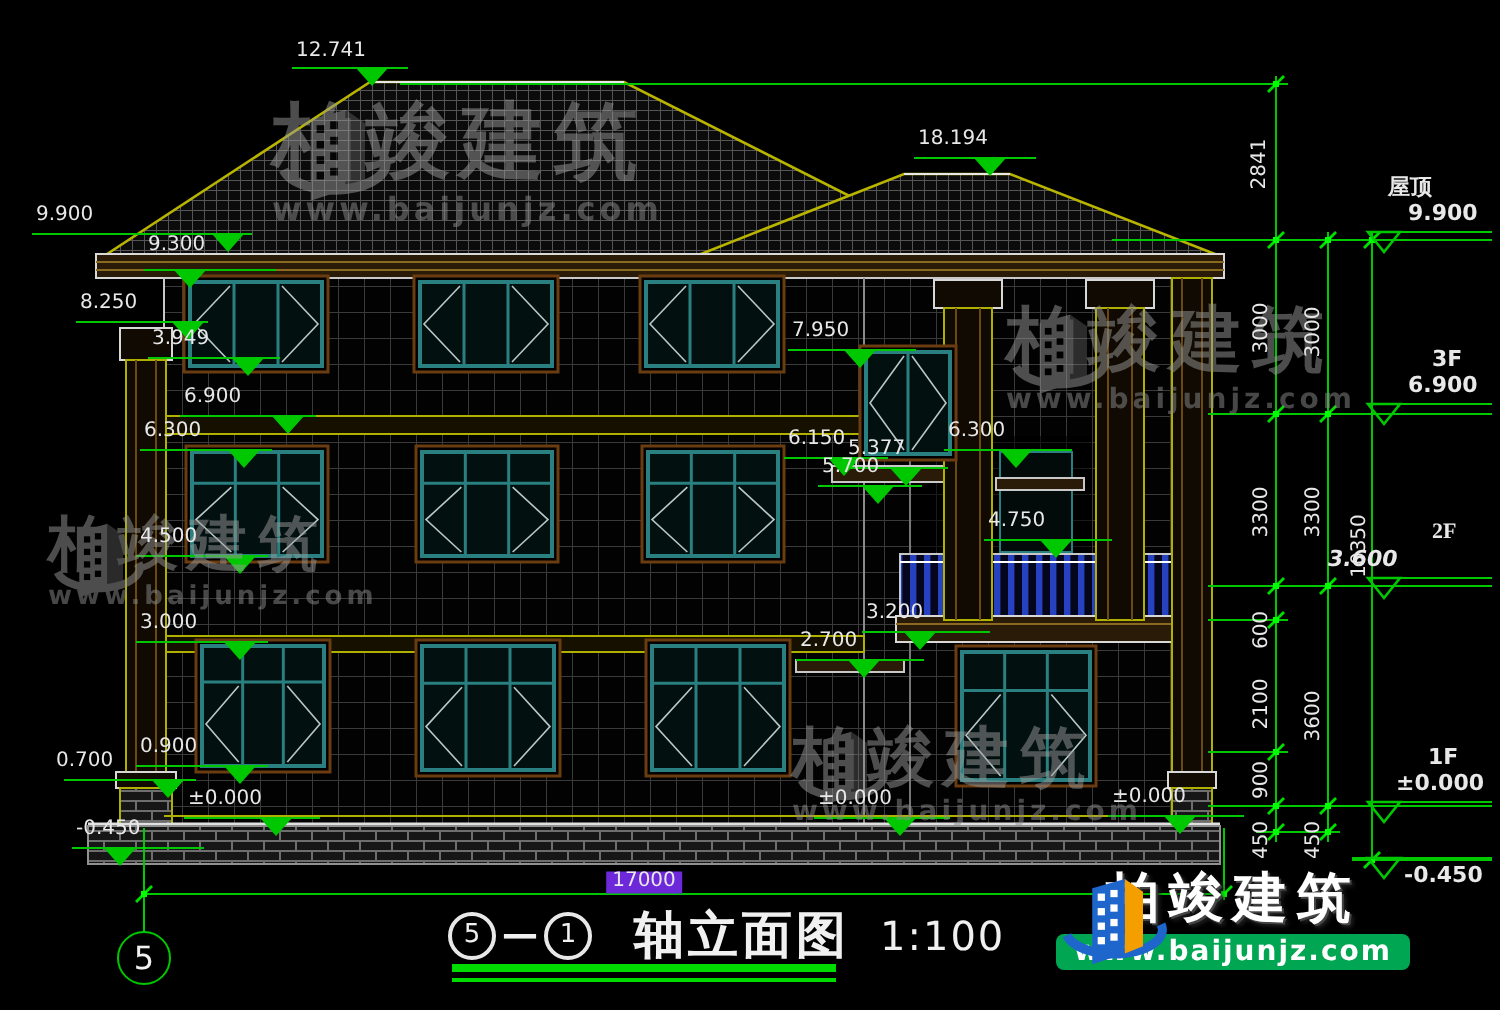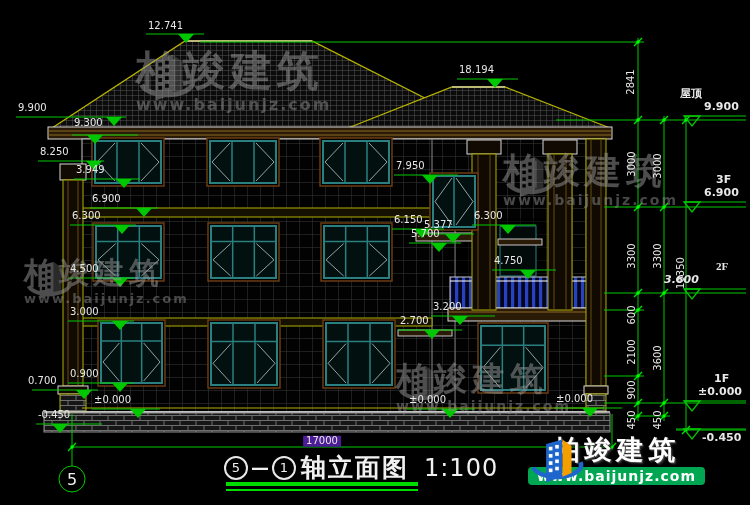--- a/index.html
+++ b/index.html
@@ -3,42 +3,42 @@
 <meta charset="utf-8">
 <style>
   html,body{margin:0;padding:0;background:#000;}
   #stage{position:relative;width:750px;height:505px;background:#000;overflow:hidden;
          font-family:"DejaVu Sans",sans-serif;}
   svg{position:absolute;left:0;top:0;}
   .lbl{position:absolute;color:#e8e8e8;font-size:10px;line-height:1.05;white-space:nowrap;z-index:30;}
   .vlab{position:absolute;color:#e8e8e8;font-size:10px;white-space:nowrap;z-index:30;
         transform:translate(-50%,-50%) rotate(-90deg);}
   .flab{font-size:11px;font-weight:bold;}
-  .dim-total{background:#4c1d95;padding:0 3px;transform:translate(-50%,-50%);z-index:30;}
+  .dim-total{background:#6d28d9;padding:0 3px;transform:translate(-50%,-50%);z-index:30;}
   
   .wm{position:absolute;display:flex;align-items:flex-start;gap:6px;opacity:.5;z-index:20;pointer-events:none;}
   .wm .wm-brand{font-weight:bold;color:#9a9a9a;letter-spacing:5px;line-height:1;}
   .wm .wm-url{font-weight:bold;color:#8d8d8d;letter-spacing:2px;margin-top:3px;}
   .wm1 .wm-brand{font-size:42px;} .wm1 .wm-url{font-size:16px;}
   .wm2 .wm-brand{font-size:36px;} .wm2 .wm-url{font-size:14px;}
   .wm3 .wm-brand{font-size:30px;} .wm3 .wm-url{font-size:13px;}
   .wm4 .wm-brand{font-size:33px;} .wm4 .wm-url{font-size:14px;}
   
   .logo{position:absolute;left:528px;top:435px;display:flex;align-items:center;gap:4px;z-index:40;}
   .logo-txt{display:flex;flex-direction:column;align-items:center;}
   .logo-brand{font-size:27px;font-weight:bold;color:#fff;letter-spacing:5px;line-height:1.1;
               text-shadow:1px 1px 0 #444,2px 2px 2px #222;}
   .logo-url{background:#00a651;color:#fff;font-weight:bold;font-size:14px;letter-spacing:1px;
             border-radius:4px;padding:1px 9px;margin-top:2px;}
   
   .title{position:absolute;left:224px;top:451px;display:flex;align-items:center;gap:5px;z-index:30;color:#f0f0f0;}
   .cnum{width:20px;height:20px;border:2px solid #e8e8e8;border-radius:50%;display:flex;
         align-items:center;justify-content:center;font-size:13px;}
-  .tname{font-size:25px;font-weight:bold;letter-spacing:2px;}
-  .tscale{font-size:24px;margin-left:10px;letter-spacing:1px;}
+  .tname{font-size:25px;font-weight:bold;letter-spacing:2px;margin-left:16px;}
+  .tscale{font-size:20px;margin-left:10px;letter-spacing:1px;}
   .tsep{font-size:18px;font-weight:bold;margin:0 -2px;}
   .uline1{position:absolute;left:226px;top:482px;width:192px;height:4px;background:#00dc00;z-index:29;}
   .uline2{position:absolute;left:226px;top:489px;width:192px;height:2px;background:#00dc00;z-index:29;}
   .axis-num{position:absolute;left:72px;top:479px;transform:translate(-50%,-50%);
             color:#f0f0f0;font-size:16px;z-index:30;}
 </style>
 </head>
 <body>
 
 <div id="stage">
@@ -423,21 +423,21 @@
     <div class="lbl" style="left: 396px; top: 161px;">7.950</div>
     <div class="lbl" style="left: 394px; top: 215px;">6.150</div>
     <div class="lbl" style="left: 424px; top: 220px;">5.377</div>
     <div class="lbl" style="left: 411px; top: 229px;">5.700</div>
     <div class="lbl" style="left: 474px; top: 211px;">6.300</div>
     <div class="lbl" style="left: 494px; top: 256px;">4.750</div>
     <div class="lbl" style="left: 433px; top: 302px;">3.200</div>
     <div class="lbl" style="left: 400px; top: 316px;">2.700</div>
     <div class="lbl" style="left: 409px; top: 395px;">±0.000</div>
     <div class="lbl" style="left: 556px; top: 394px;">±0.000</div>
-    <div class="lbl flab" style="left: 680px; top: 88px; text-align: center;">屋顶</div>
+    <div class="lbl flab" style="left: 694px; top: 88px; text-align: center;">屋顶</div>
     <div class="lbl flab" style="left: 704px; top: 101px;">9.900</div>
     <div class="lbl flab" style="left: 716px; top: 174px;">3F</div>
     <div class="lbl flab" style="left: 704px; top: 187px;">6.900</div>
     <div class="lbl flab" style="left: 716px; top: 261px; font-family: Liberation Serif, serif;">2F</div>
     <div class="lbl flab" style="left: 664px; top: 274px; font-style: italic;">3.600</div>
     <div class="lbl flab" style="left: 714px; top: 373px;">1F</div>
     <div class="lbl flab" style="left: 698px; top: 386px;">±0.000</div>
     <div class="lbl flab" style="left: 702px; top: 432px;">-0.450</div>
     <div class="vlab" style="left: 630px; top: 82px;">2841</div>
     <div class="vlab" style="left: 631px; top: 164px;">3000</div>

